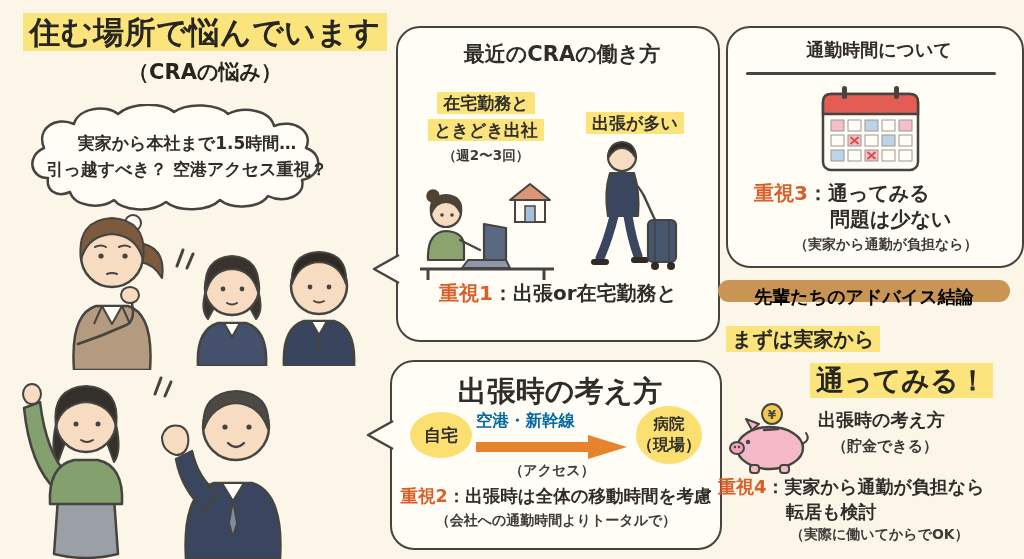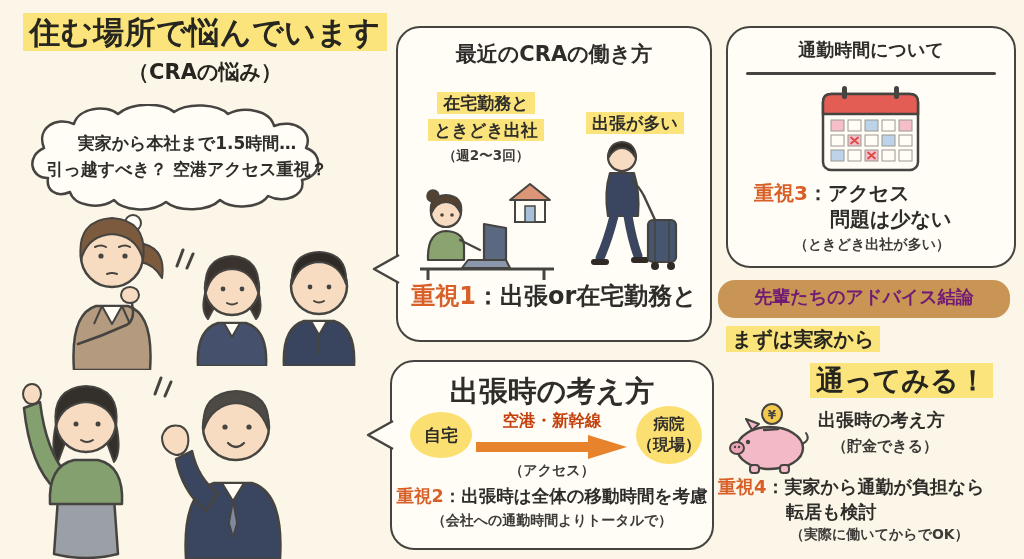--- a/index.html
+++ b/index.html
@@ -5,37 +5,37 @@
   html,body{margin:0;padding:0;}
   body{
     width:1024px;height:559px;position:relative;overflow:hidden;
     background:#fbf6e8;
     font-family:"DejaVu Sans","Liberation Sans",sans-serif;
     color:#343330;
   }
   .abs{position:absolute;}
   .panel{
     position:absolute;background:#fffdf6;
-    border:2.5px solid #454440;border-radius:24px;
+    border:2.5px solid #454440;border-radius:24px;padding-left:8px;
   }
   .panel-title{font-weight:800;text-align:center;color:#2e2d2a;}
   .hl{background:#fbe47c;padding:1px 6px;}
   .note{font-weight:600;color:#3c3b38;}
   .point{font-weight:800;color:#2e2d2a;}
   .point-label{color:#d85f27;font-weight:800;}
   .bubble-dot{position:absolute;background:#fffdf6;border:2.5px solid #454440;border-radius:50%;}
   .main-title{font-size:31px;font-weight:800;text-align:center;letter-spacing:0.5px;color:#26251f;}
   .subtitle{font-size:21px;font-weight:800;text-align:center;margin-top:4px;color:#26251f;}
   .bubble-text{position:absolute;left:0;top:26px;width:100%;text-align:center;
     font-size:17px;font-weight:700;line-height:1.55;color:#2e2d2a;}
   .opt{font-weight:800;font-size:17px;color:#2e2d2a;}
   .spot{background:#fbe071;border-radius:50%;display:flex;flex-direction:column;
     align-items:center;justify-content:center;font-weight:800;color:#2e2d2a;}
-  .banner{background:#c89554;color:#701a75;font-weight:800;font-size:18px;
-    text-align:center;border-radius:17px;line-height:34px;height:38px;}
+  .banner{background:#c89554;color:#000000;font-weight:800;font-size:18px;
+    text-align:center;border-radius:17px;line-height:34px;height:22px;}
   svg{display:block;}
 </style>
 </head>
 <body>
 
 <div id="canvas" style="position:absolute;left:0;top:0;width:1024px;height:559px;">
 
   <div class="abs" style="left:16px;top:12px;width:378px;">
     <div class="main-title"><span class="hl">住む場所で悩んでいます</span></div>
     <div class="subtitle">（CRAの悩み）</div>
@@ -191,37 +191,37 @@
         <g>
           <rect x="72" y="84" width="28" height="42" rx="5" fill="#46566e" stroke="#454440" stroke-width="2.2"></rect>
           <line x1="79" y1="85" x2="79" y2="125" stroke="#454440" stroke-width="1.5"></line>
           <line x1="93" y1="85" x2="93" y2="125" stroke="#454440" stroke-width="1.5"></line>
           <circle cx="79" cy="130" r="4" fill="#2f2a25"></circle>
           <circle cx="95" cy="130" r="4" fill="#2f2a25"></circle>
         </g>
       </svg>
     </div>
 
-    <div class="abs point" style="left:0;top:252px;width:100%;text-align:center;font-size:24px;line-height:1.35;">
+    <div class="abs point" style="left:0;top:252px;width:100%;text-align:center;font-size:20px;line-height:1.35;">
       <div><span class="point-label">重視1</span><span>：出張or在宅勤務と</span></div>
     </div>
   </section>
 
   <div class="abs" style="left:370px;top:252px;">
     <svg width="30" height="34" viewBox="0 0 30 34">
       <path d="M29,3 L4,17 L29,31" fill="#fffdf6" stroke="#454440" stroke-width="2.5" stroke-linejoin="round"></path>
     </svg>
   </div>
 
   <section class="panel" style="left:390px;top:360px;width:320px;height:186px;">
     <div class="panel-title" style="margin-top:10px;font-size:29px;">出張時の考え方</div>
 
     <div class="spot abs" style="left:18px;top:50px;width:62px;height:46px;font-size:17px;">自宅</div>
 
-    <div class="abs" style="left:84px;top:48px;width:152px;text-align:center;font-size:16.5px;font-weight:800;color:#c2410c;">空港・新幹線</div>
+    <div class="abs" style="left:84px;top:48px;width:152px;text-align:left;font-size:16.5px;font-weight:800;color:#0369a1;">空港・新幹線</div>
 
     <div class="abs" style="left:84px;top:72px;">
       <svg width="152" height="26" viewBox="0 0 152 26">
         <path d="M0,8 L112,8 L112,1 L151,13 L112,25 L112,18 L0,18 Z" fill="#e8832d"></path>
       </svg>
     </div>
 
     <div class="abs note" style="left:84px;top:100px;width:152px;text-align:center;font-size:14px;">（アクセス）</div>
 
     <div class="spot abs" style="left:244px;top:44px;width:66px;height:58px;">
@@ -269,23 +269,23 @@
           <rect x="81" y="68" width="13" height="11" fill="#fffdf6"></rect>
         </g>
         <g stroke="#d64a45" stroke-width="1.8" stroke-linecap="round" fill="none">
           <path d="M33,55.5 L40,61.5 M40,55.5 L33,61.5"></path>
           <path d="M50,70.5 L57,76.5 M57,70.5 L50,76.5"></path>
         </g>
       </svg>
     </div>
 
     <div class="abs point" style="left:26px;top:152px;font-size:20px;line-height:1.3;">
-      <div><span class="point-label">重視3</span><span>：アクセス</span></div>
+      <div><span class="point-label">重視3</span><span>：通ってみる</span></div>
       <div style="margin-left:76px;">問題は少ない</div>
-      <div class="note" style="margin-left:40px;margin-top:3px;font-size:14px;">（ときどき出社が多い）</div>
+      <div class="note" style="margin-left:40px;margin-top:3px;font-size:14px;">（実家から通勤が負担なら）</div>
     </div>
   </section>
 
   <section class="abs" style="left:716px;top:276px;width:296px;height:280px;">
     <div class="banner abs" style="left:2px;top:4px;width:292px;">先輩たちのアドバイス結論</div>
 
     <div class="abs" style="left:10px;top:50px;font-size:20px;font-weight:800;color:#26251f;">
       <span class="hl">まずは実家から</span>
     </div>
     <div class="abs" style="left:94px;top:86px;font-size:28px;font-weight:800;color:#26251f;text-align:right;">

